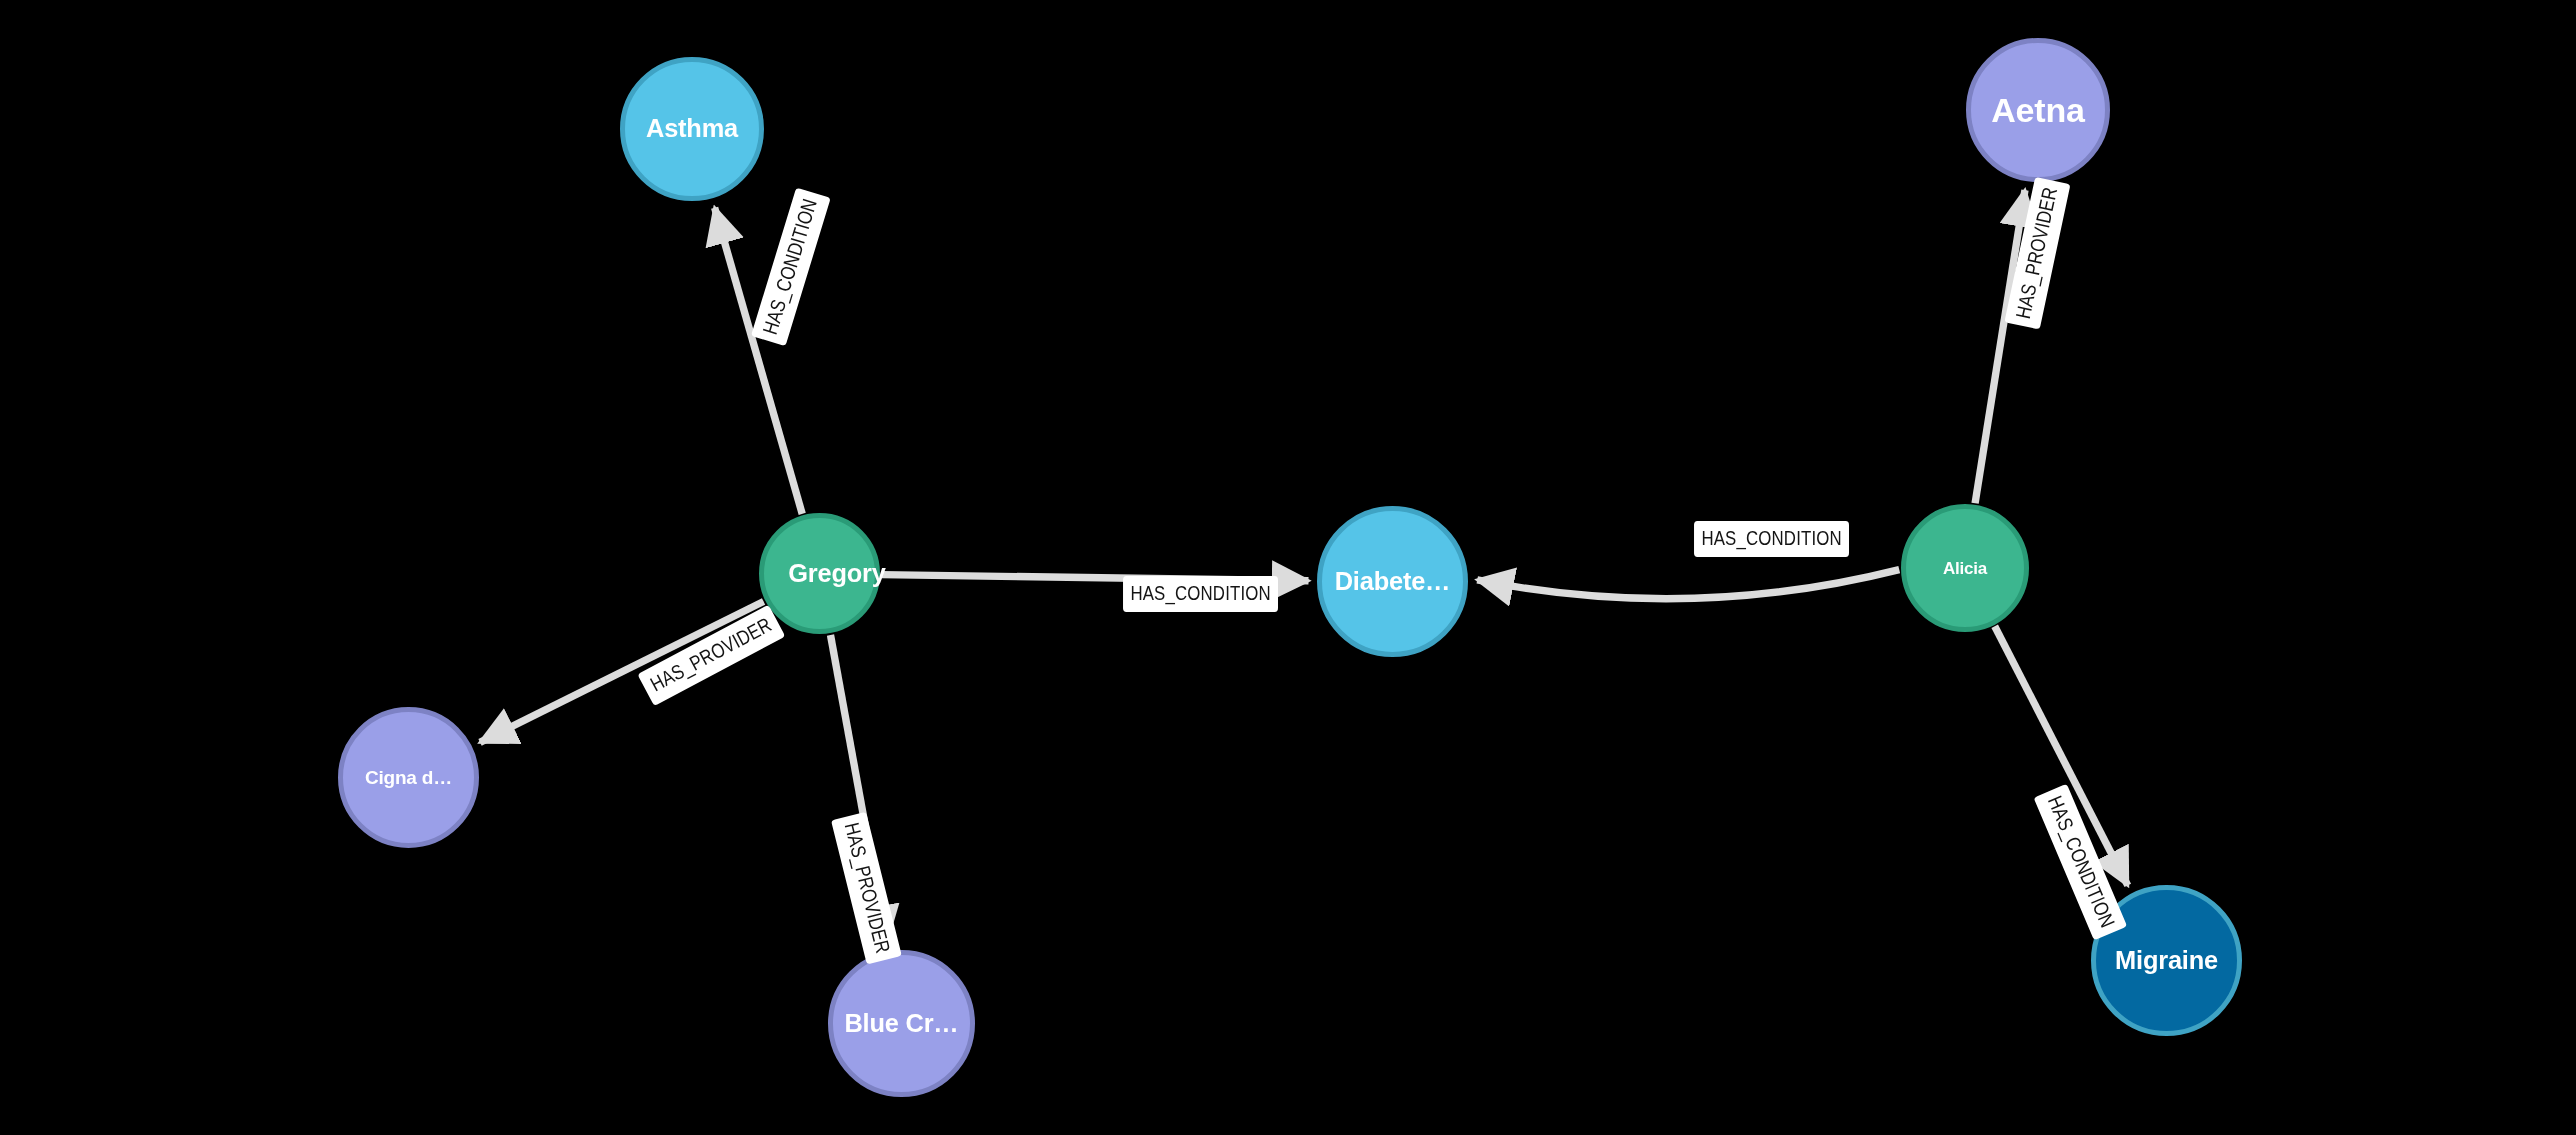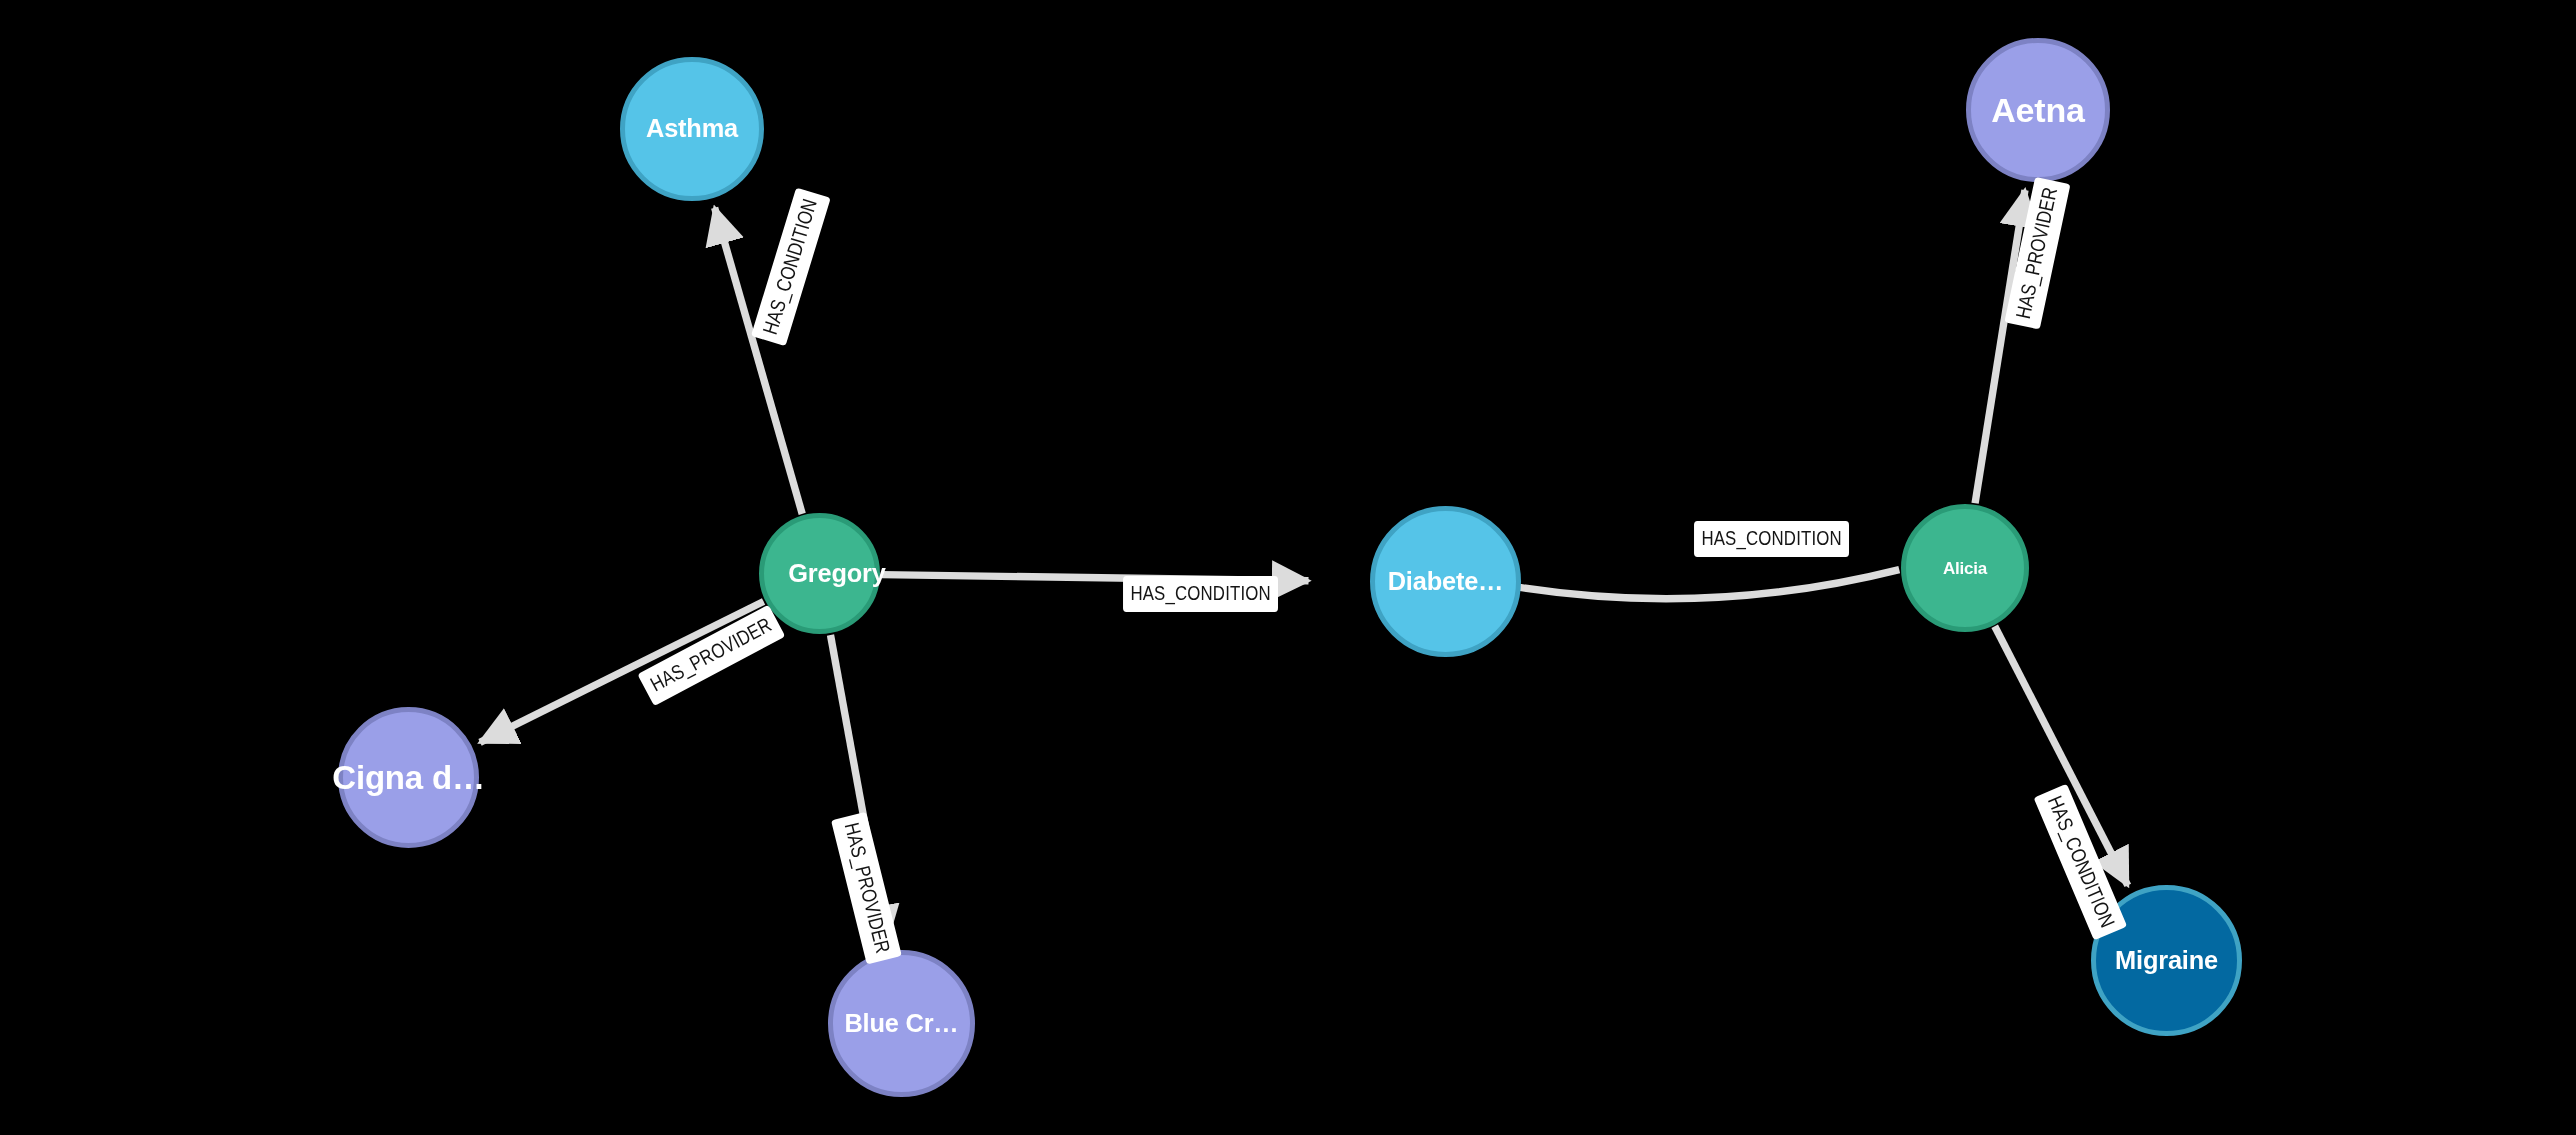--- a/index.html
+++ b/index.html
@@ -91,28 +91,28 @@
   <div id="node-layer">
       <div class="graph-node" style="left: 620px; top: 57px; width: 144px; height: 144px; background: rgb(85, 196, 232); border: 5.7px solid rgb(63, 163, 196);">
         <span class="node-label" style="font-size: 25.4px; color: rgb(255, 255, 255);">Asthma</span>
       </div>
       <div class="graph-node" style="left: 1966px; top: 38px; width: 144px; height: 144px; background: rgb(154, 159, 232); border: 5.7px solid rgb(125, 130, 196);">
         <span class="node-label" style="font-size: 34px; color: rgb(255, 255, 255); text-align: center;">Aetna</span>
       </div>
       <div class="graph-node" style="left: 759px; top: 513px; width: 121px; height: 121px; background: rgb(60, 182, 143); border: 5.7px solid rgb(42, 155, 119);">
         <span class="node-label" style="font-size: 25.4px; color: rgb(255, 255, 255); margin-left: 35px;">Gregory</span>
       </div>
-      <div class="graph-node" style="left: 1370px; top: 506px; width: 151px; height: 151px; background: rgb(85, 196, 232); border: 5.7px solid rgb(63, 163, 196);">
+      <div class="graph-node" style="left: 1317px; top: 506px; width: 151px; height: 151px; background: rgb(85, 196, 232); border: 5.7px solid rgb(63, 163, 196);">
         <span class="node-label" style="font-size: 25.4px; color: rgb(255, 255, 255);">Diabete…</span>
       </div>
       <div class="graph-node" style="left: 1901px; top: 504px; width: 128px; height: 128px; background: rgb(60, 182, 143); border: 5.7px solid rgb(42, 155, 119);">
         <span class="node-label" style="font-size: 17px; color: rgb(255, 255, 255);">Alicia</span>
       </div>
       <div class="graph-node" style="left: 338px; top: 707px; width: 141px; height: 141px; background: rgb(154, 159, 232); border: 5.7px solid rgb(125, 130, 196);">
-        <span class="node-label" style="font-size: 33px; color: rgb(255, 255, 255);">Cigna d…</span>
+        <span class="node-label" style="font-size: 19px; color: rgb(255, 255, 255);">Cigna d…</span>
       </div>
       <div class="graph-node" style="left: 828px; top: 950px; width: 147px; height: 147px; background: rgb(154, 159, 232); border: 5.7px solid rgb(125, 130, 196);">
         <span class="node-label" style="font-size: 25.4px; color: rgb(255, 255, 255); text-align: center;">Blue Cr…</span>
       </div>
       <div class="graph-node" style="left: 2091px; top: 885px; width: 151px; height: 151px; background: #0369a1; border: 5.7px solid rgb(63, 163, 196); text-align: center;">
         <span class="node-label" style="font-size: 25.4px; color: rgb(255, 255, 255);">Migraine</span>
       </div>
     </div>
   <div id="edge-label-layer">
       <div class="edge-label-wrap" style="left: 746px; top: 352px; transform: translate(-50%, -50%) rotate(-73deg);">

